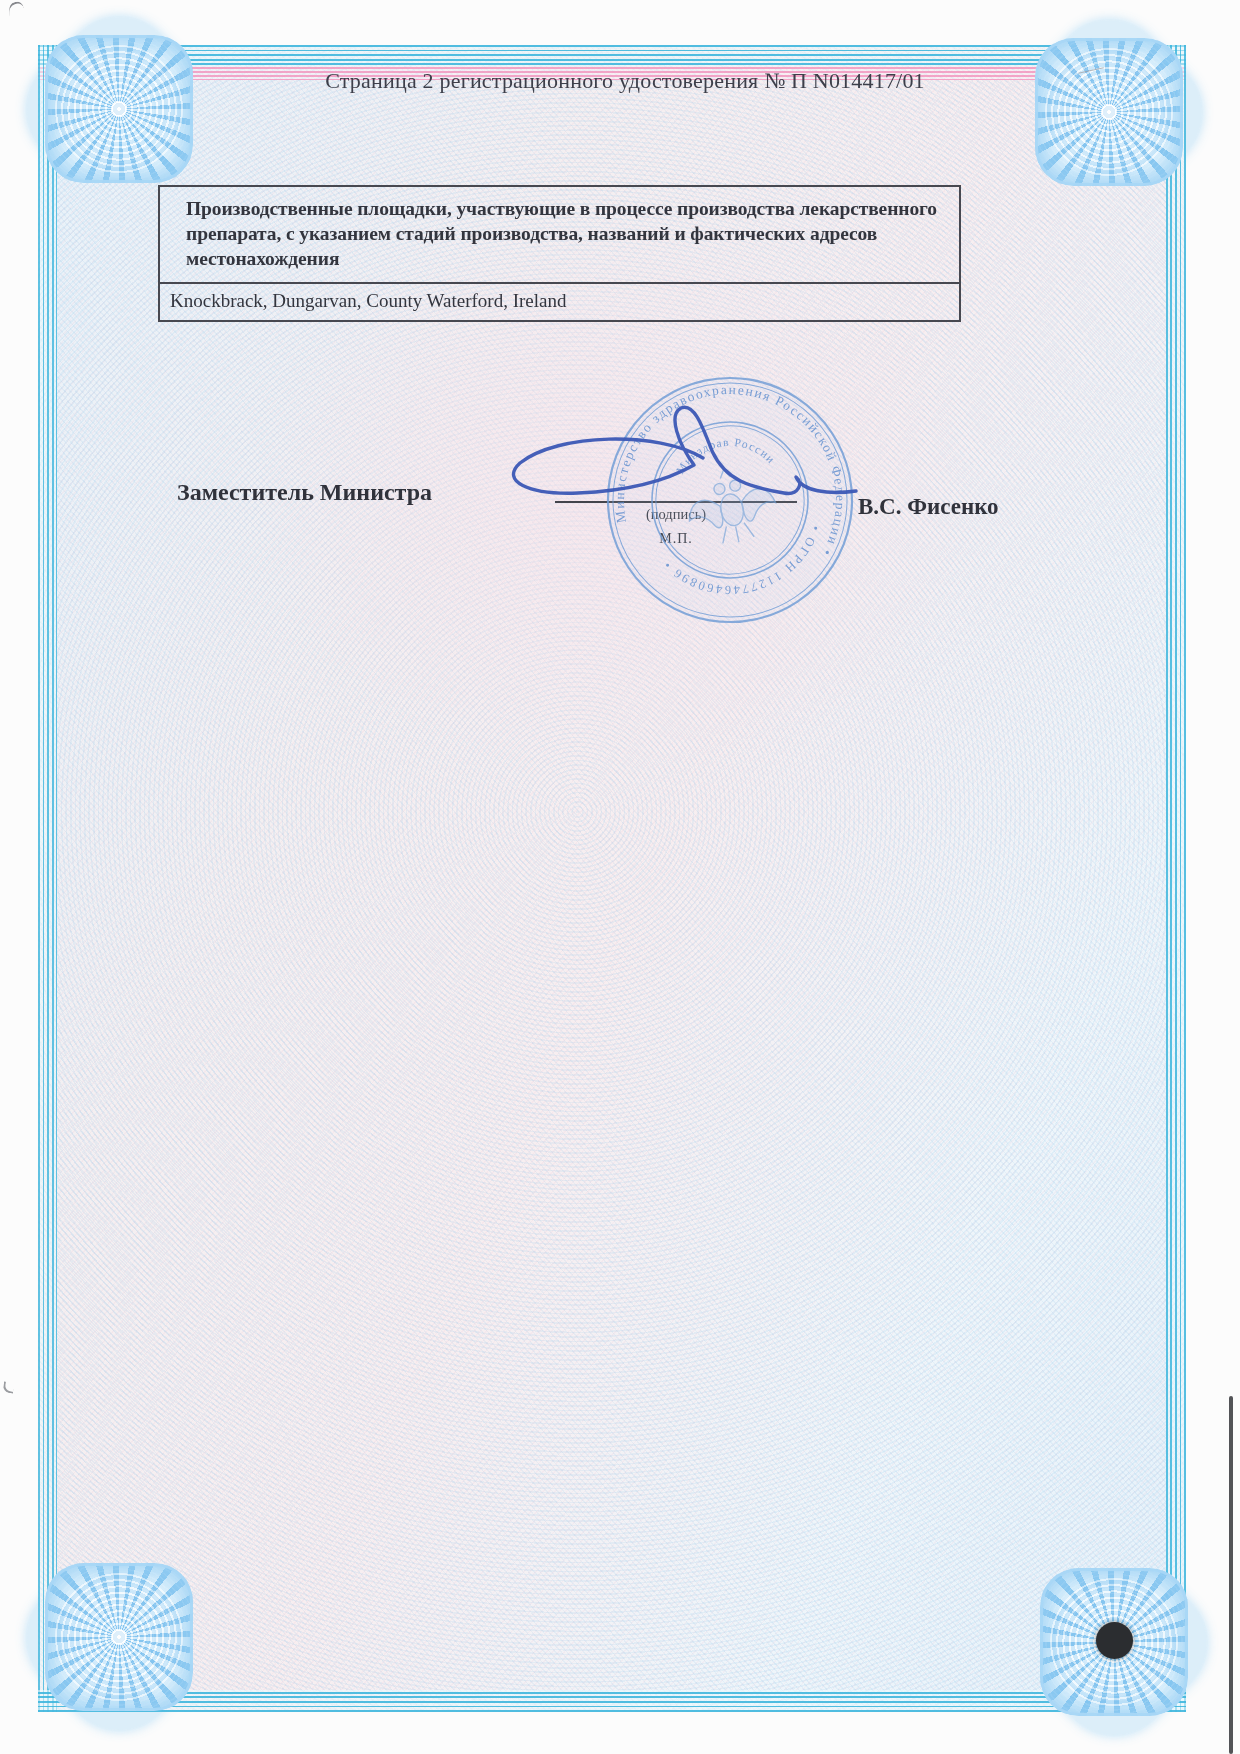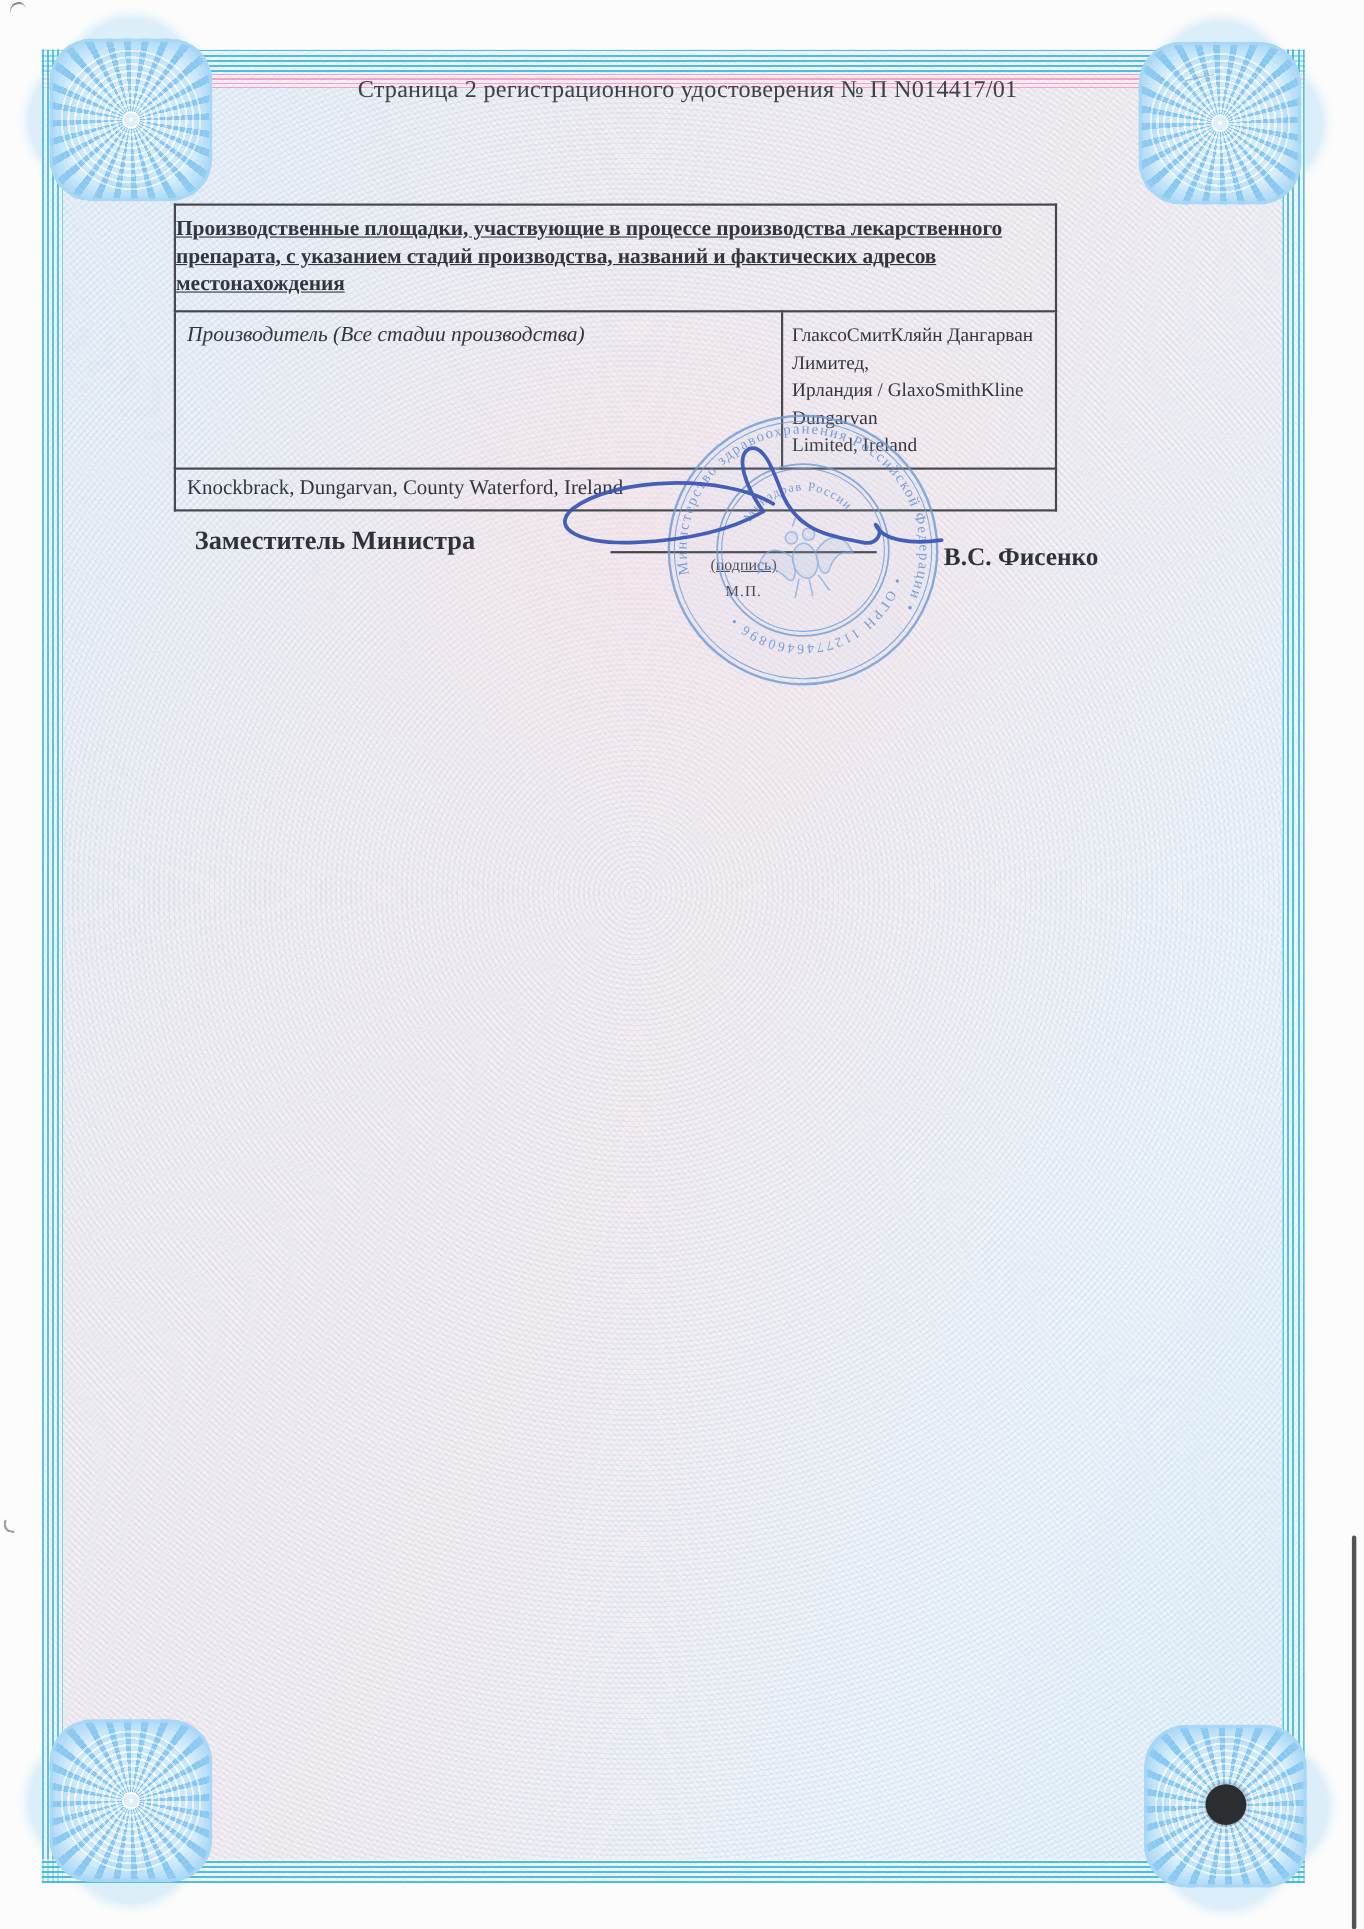--- a/index.html
+++ b/index.html
@@ -53,33 +53,33 @@
     position:absolute;left:0;top:23px;width:100%;text-align:center;
     font-size:22px;color:#3d3f4a;letter-spacing:.2px;margin-left:13px;
   }
   .cert-table{
     position:absolute;left:120px;top:140px;width:803px;
     border-collapse:collapse;color:#33353e;
   }
   .cert-table td{border:2px solid #474850;vertical-align:top;}
   .cell-header{
     font-weight:bold;font-size:19.5px;line-height:25px;
-    padding:9px 12px 11px 0;height:74px;letter-spacing:-0.1px;text-decoration:underline;
+    padding:9px 12px 11px 26px;height:74px;letter-spacing:-0.1px;
   }
   .cell-label{
     width:530px;font-style:italic;font-size:19.5px;line-height:25px;
     padding:8px 10px;height:60px;
   }
   .cell-value{font-size:17.5px;line-height:25px;padding:8px 6px 8px 8px;}
   .cell-address{font-size:19px;line-height:24px;padding:5px 10px 7px 10px;height:24px;}
   .sig-title{position:absolute;left:139px;top:434px;font-size:24px;font-weight:bold;color:#30323b;}
   .sig-name{position:absolute;left:820px;top:433px;font-size:23px;font-weight:bold;color:#30323b;margin-top:16px;}
   .sig-line{position:absolute;left:517px;top:456px;width:242px;height:2px;background:#43444b;}
   .sig-caption{position:absolute;left:517px;top:461px;width:242px;text-align:center;
-    font-size:14.5px;color:#40424b;text-decoration:underline;}
+    font-size:14.5px;color:#40424b;}
   .seal-abbr{position:absolute;left:517px;top:486px;width:242px;text-align:center;
     font-size:14px;color:#3c3e47;letter-spacing:1px;}
   .stamp-svg{position:absolute;left:562px;top:325px;opacity:.82;transform:rotate(-12deg);}
   .scribble-svg{position:absolute;left:460px;top:358px;}
   
   .artifact-right-line{position:absolute;left:1229px;top:1396px;width:4px;height:358px;
     background:#35363a;opacity:.85;border-radius:2px;}
   .artifact-pen-topleft{position:absolute;left:8px;top:2px;width:16px;height:12px;
     border-top:2px solid #6a6c72;border-radius:50% 40% 0 0 / 90% 60% 0 0;transform:rotate(-14deg);opacity:.8;}
   .artifact-mark-left{position:absolute;left:3px;top:1382px;width:9px;height:9px;
@@ -98,28 +98,20 @@
   <div class="band band-left"></div>
   <div class="band band-right"></div>
   <div class="band band-bottom"></div>
 
   <div class="page-header">Страница 2 регистрационного удостоверения № П N014417/01</div>
 
   <table class="cert-table">
     <tbody>
         <tr>
       <td class="cell-header" colspan="2">Производственные площадки, участвующие в процессе производства лекарственного препарата, с указанием стадий производства, названий и фактических адресов местонахождения</td>
-    </tr>
-    <tr>
-      <td class="cell-label">Производитель (Все стадии производства)</td>
-      <td class="cell-value">
-        <div>ГлаксоСмитКляйн Дангарван Лимитед,</div>
-        <div>Ирландия / GlaxoSmithKline Dungarvan</div>
-        <div>Limited, Ireland</div>
-      </td>
     </tr>
     <tr>
       <td class="cell-address" colspan="2">Knockbrack, Dungarvan, County Waterford, Ireland</td>
     </tr>
   </tbody>
     </table>
 
   <div class="sig-title">Заместитель Министра</div>
   <div class="sig-name">В.С. Фисенко</div>
   <div class="sig-line"></div>

